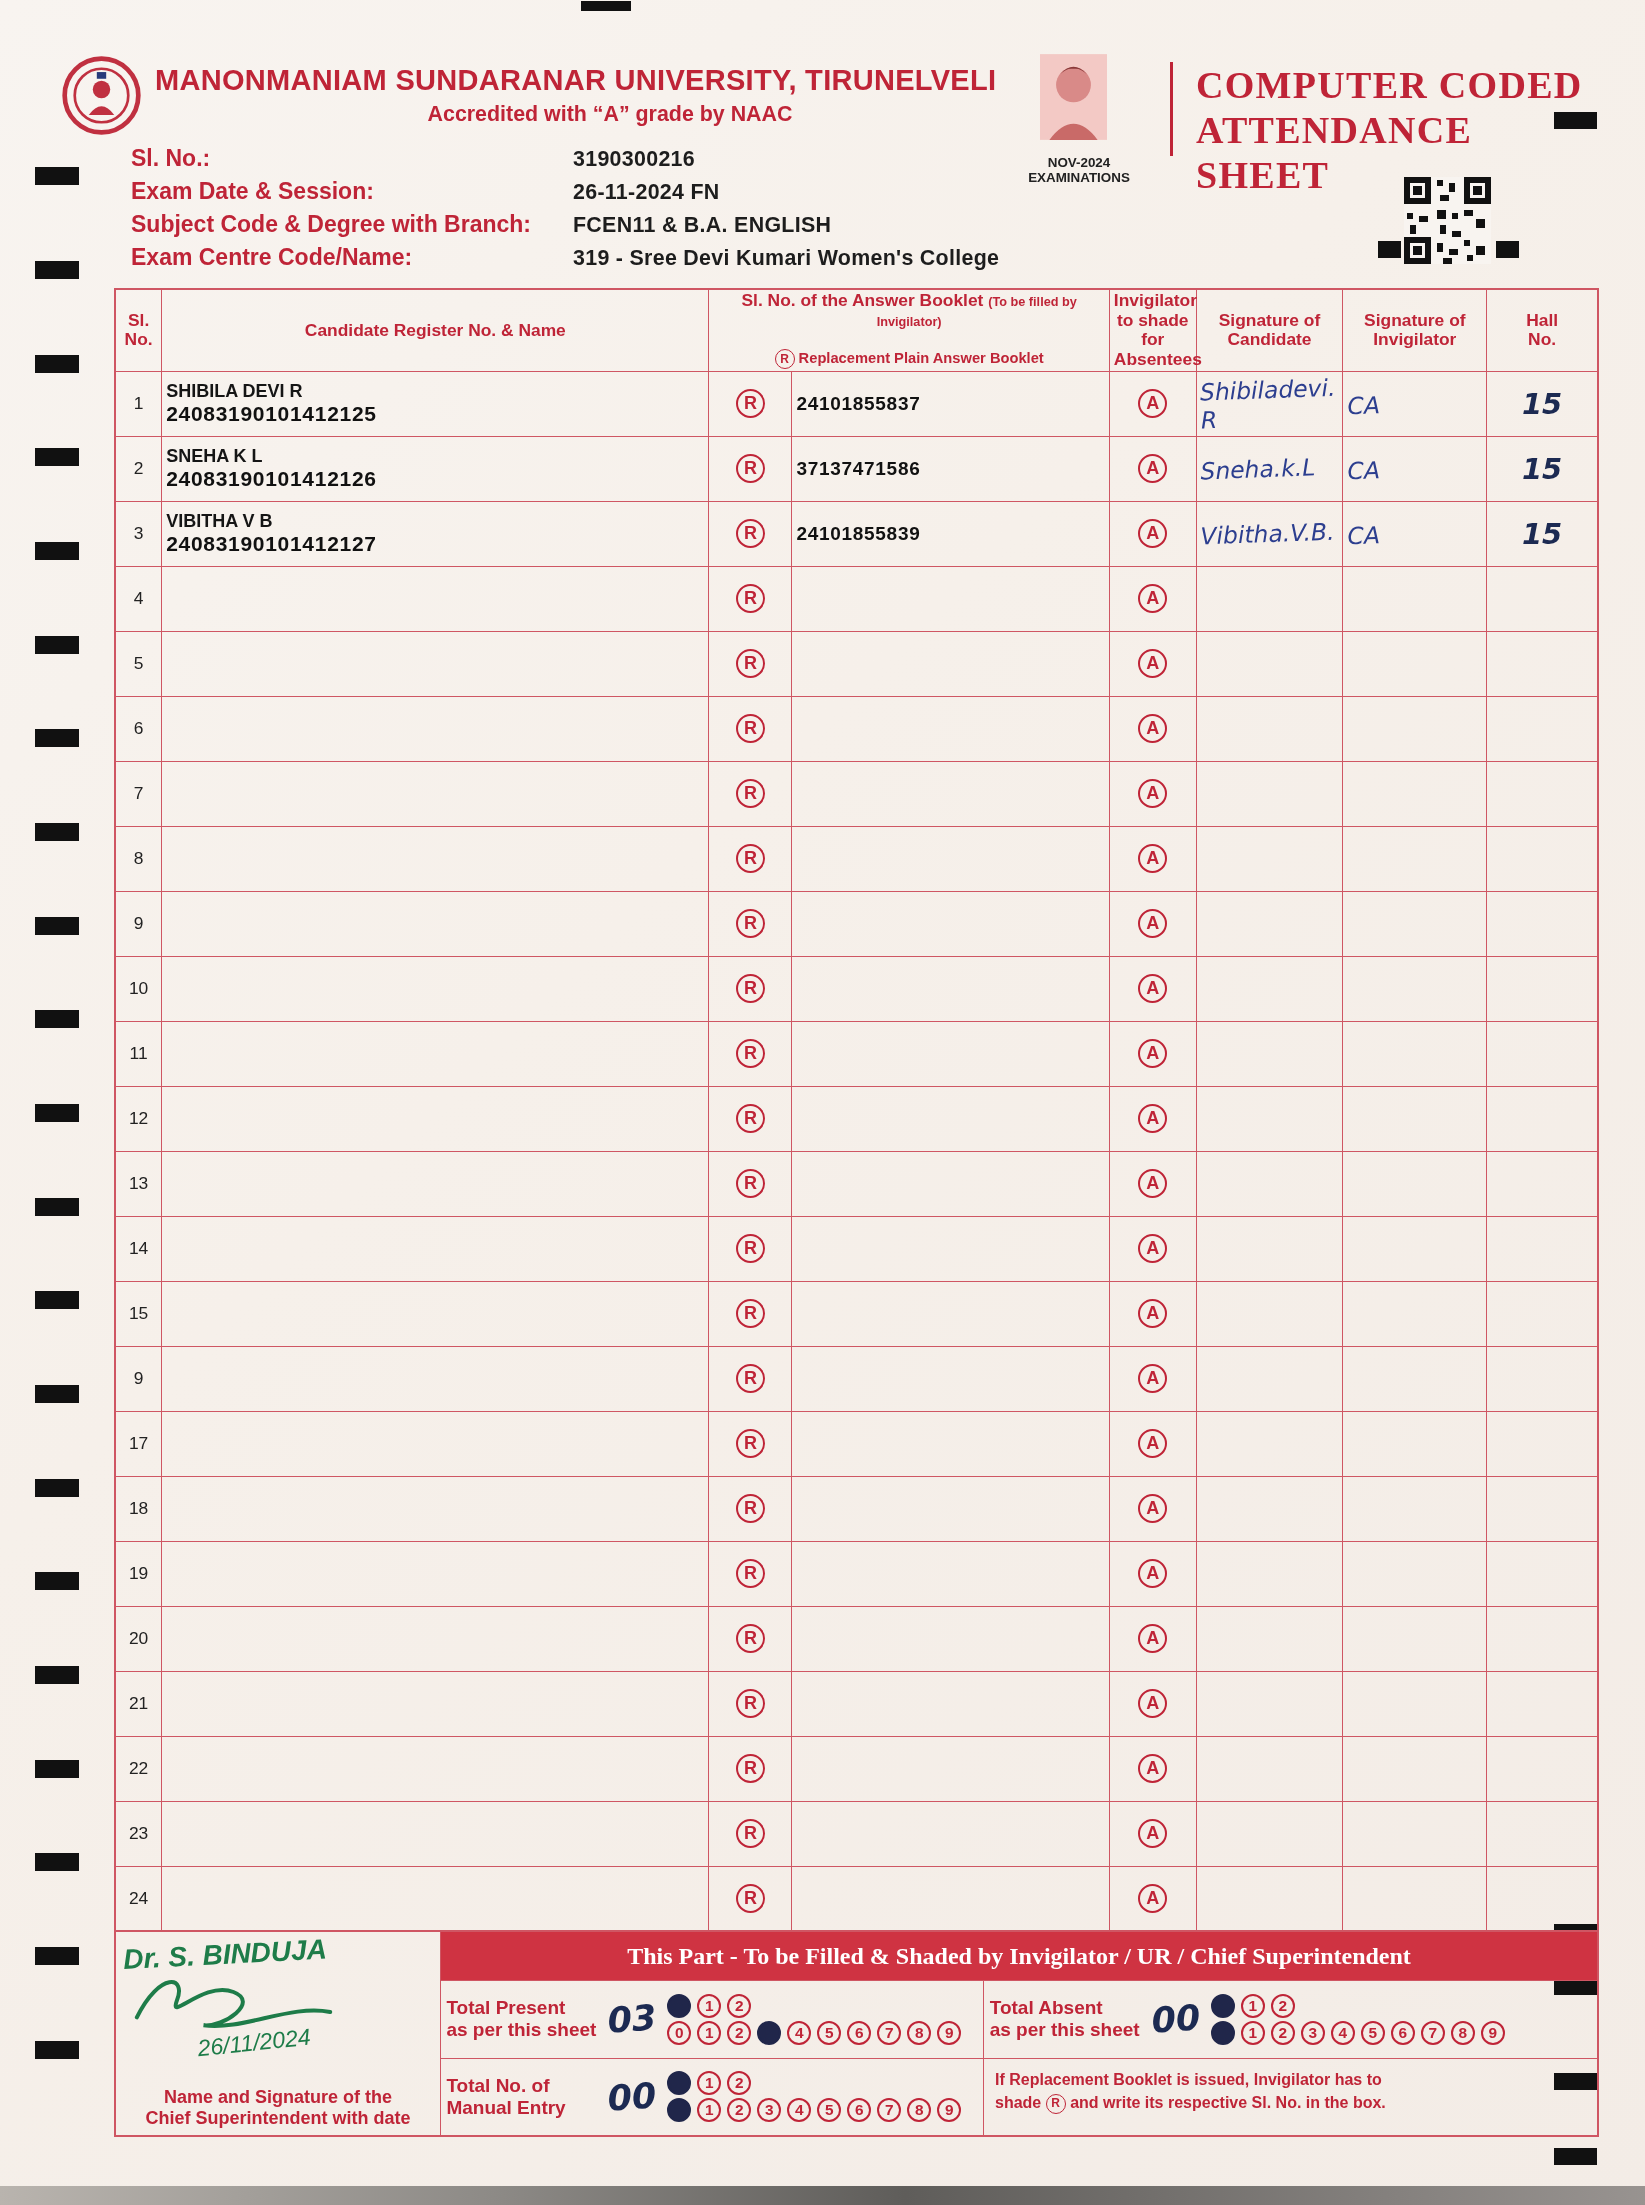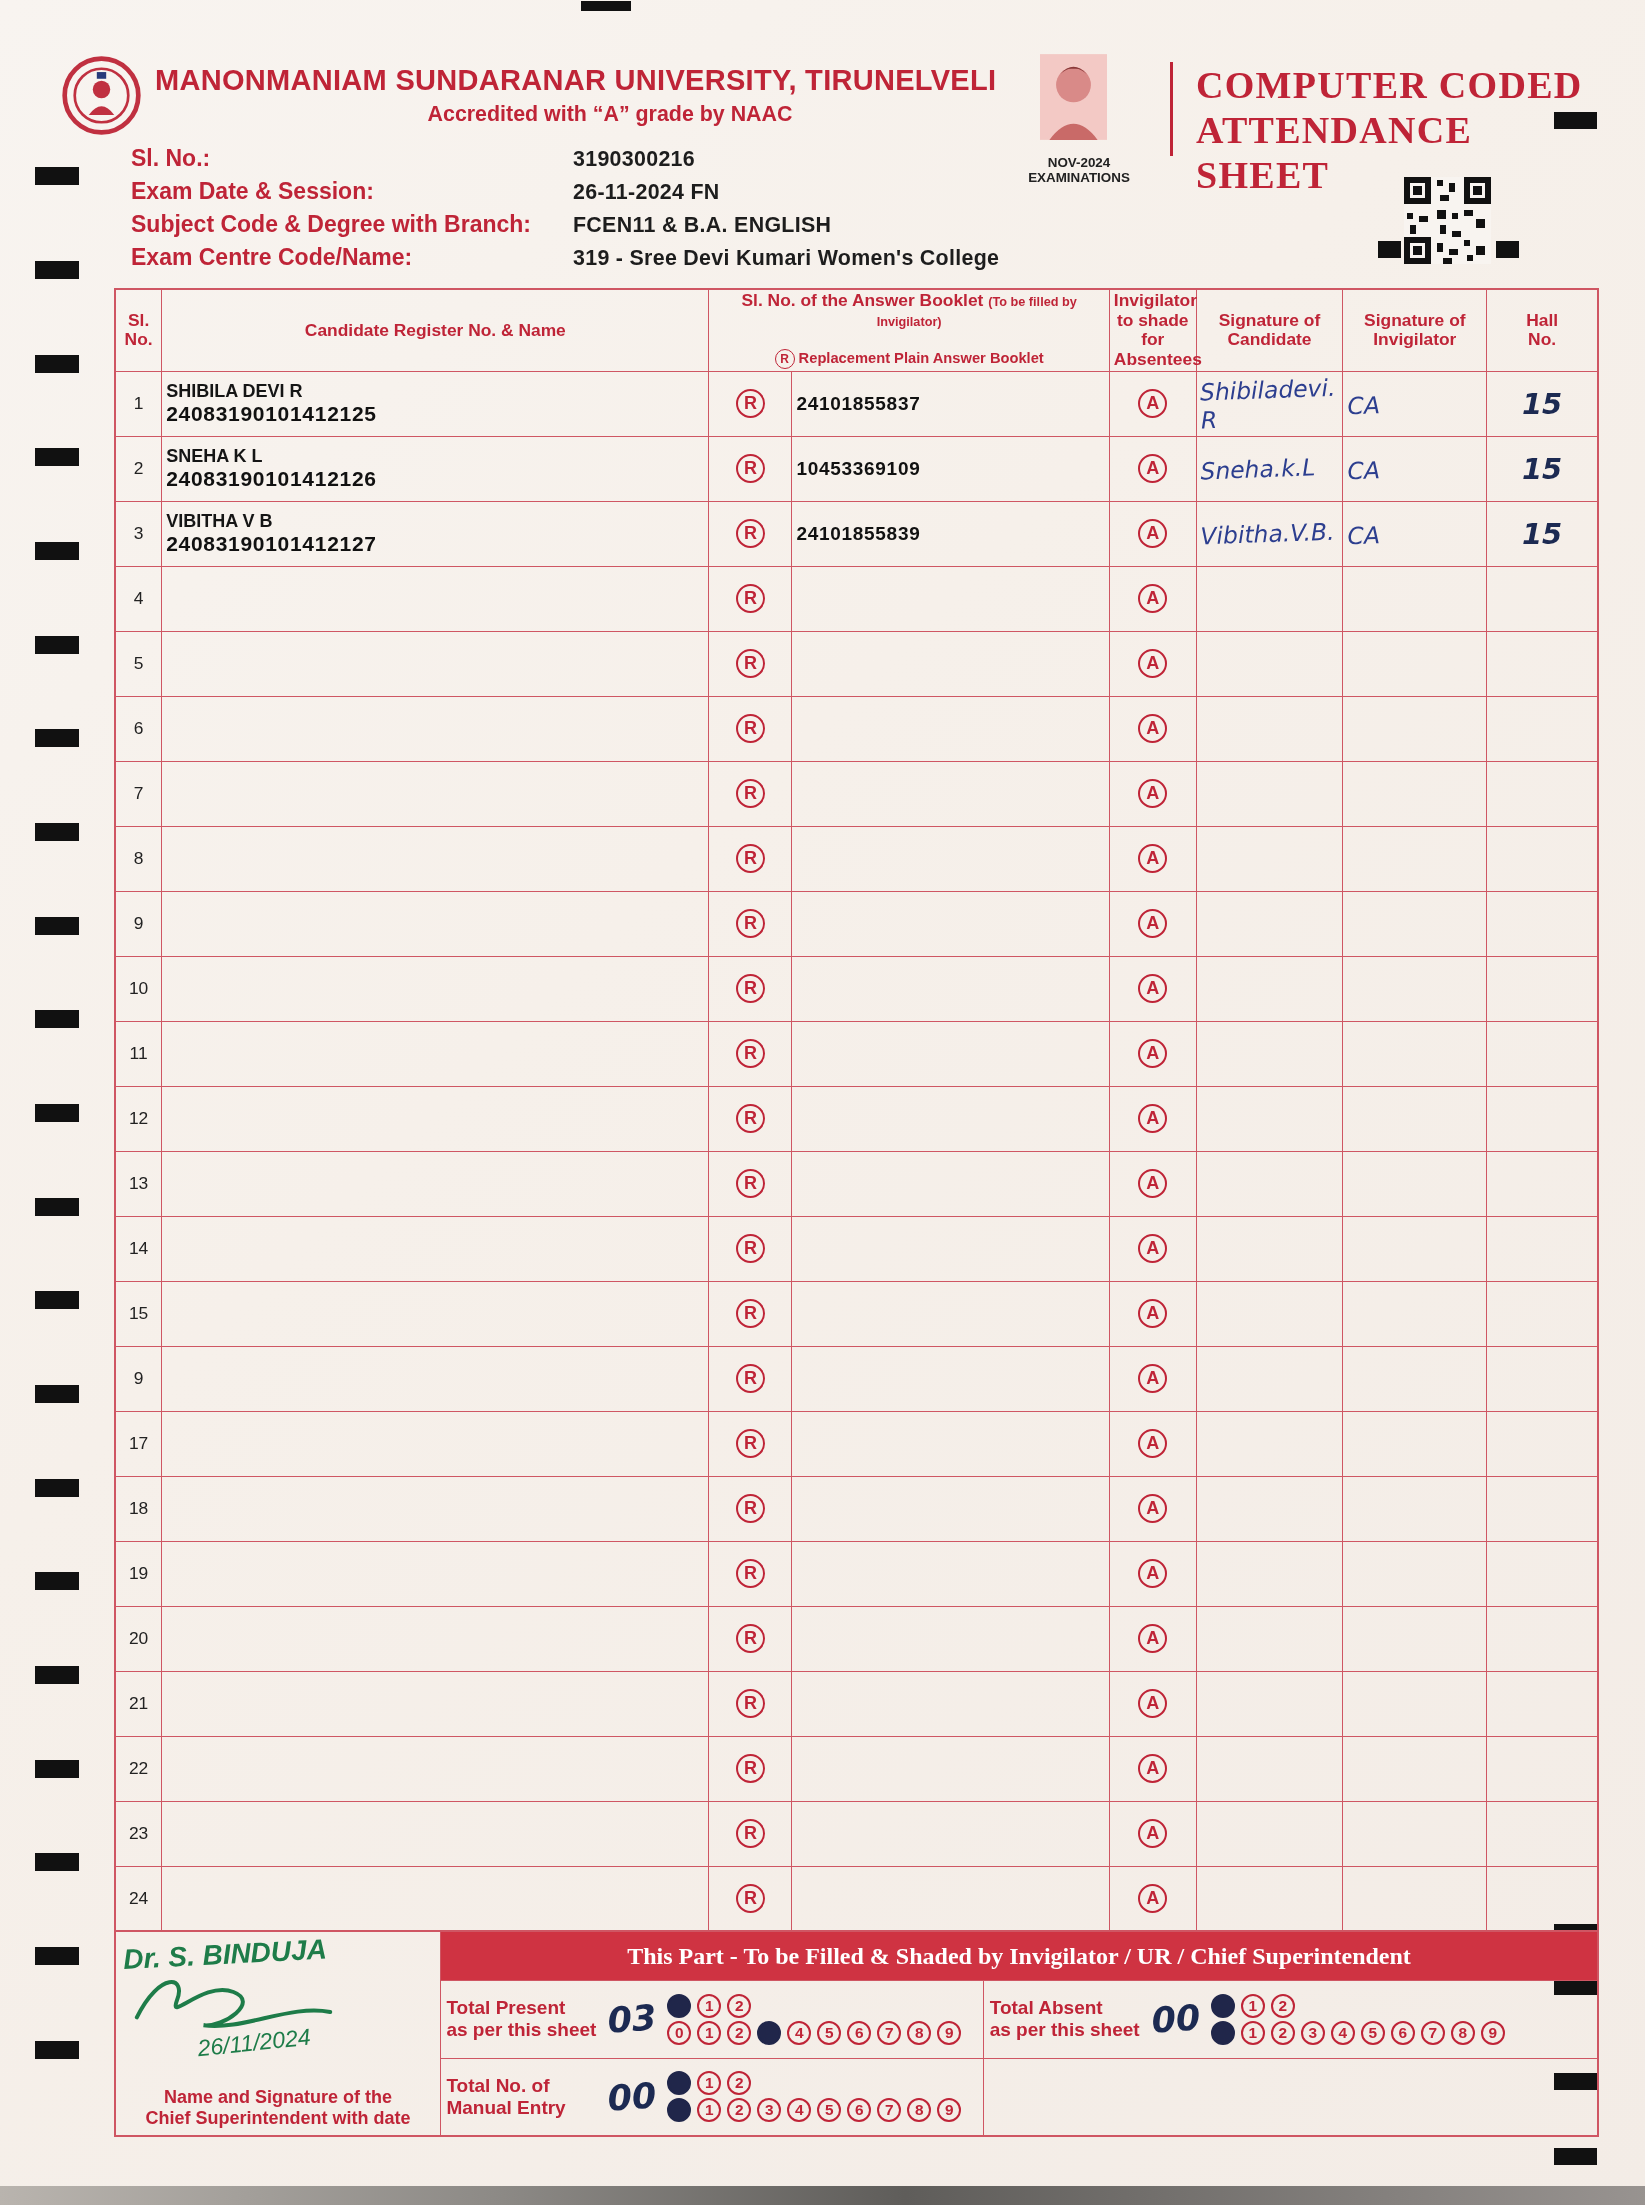--- a/index.html
+++ b/index.html
@@ -250,21 +250,21 @@
   </tr>
           <tr>
     <td class="c-sl">2</td>
     <td class="c-cand">
       <div class="cand-name">SNEHA K L</div>
       <div class="cand-reg">24083190101412126</div>
     </td>
     <td class="c-r">
       <span class="circ">R</span>
     </td>
-    <td class="c-book">10453369109</td>
+    <td class="c-book">37137471586</td>
     <td class="c-abs">
       <span class="circ">A</span>
     </td>
     <td class="hand">Sneha.k.L</td>
     <td class="hand">CA</td>
     <td class="c-hall hand2">15</td>
   </tr>
           <tr>
     <td class="c-sl">3</td>
     <td class="c-cand">
@@ -735,20 +735,28 @@
                   <span class="bub">3</span>
                   <span class="bub">4</span>
                   <span class="bub">5</span>
                   <span class="bub">6</span>
                   <span class="bub">7</span>
                   <span class="bub">8</span>
                   <span class="bub">9</span>
                 </div>
             </div>
           </div>
+          <div class="note w53">
+            <div><span>If Replacement Booklet is issued, Invigilator has to</span></div>
+            <div>
+              <span>shade</span>
+              <span class="circ circ-xs">R</span>
+              <span>and write its respective Sl. No. in the box.</span>
+            </div>
+          </div>
         </div>
       </div>
     </div>
   </div>
 
   <div class="bstrip"></div>
 </div>
 
 
 </body></html>

